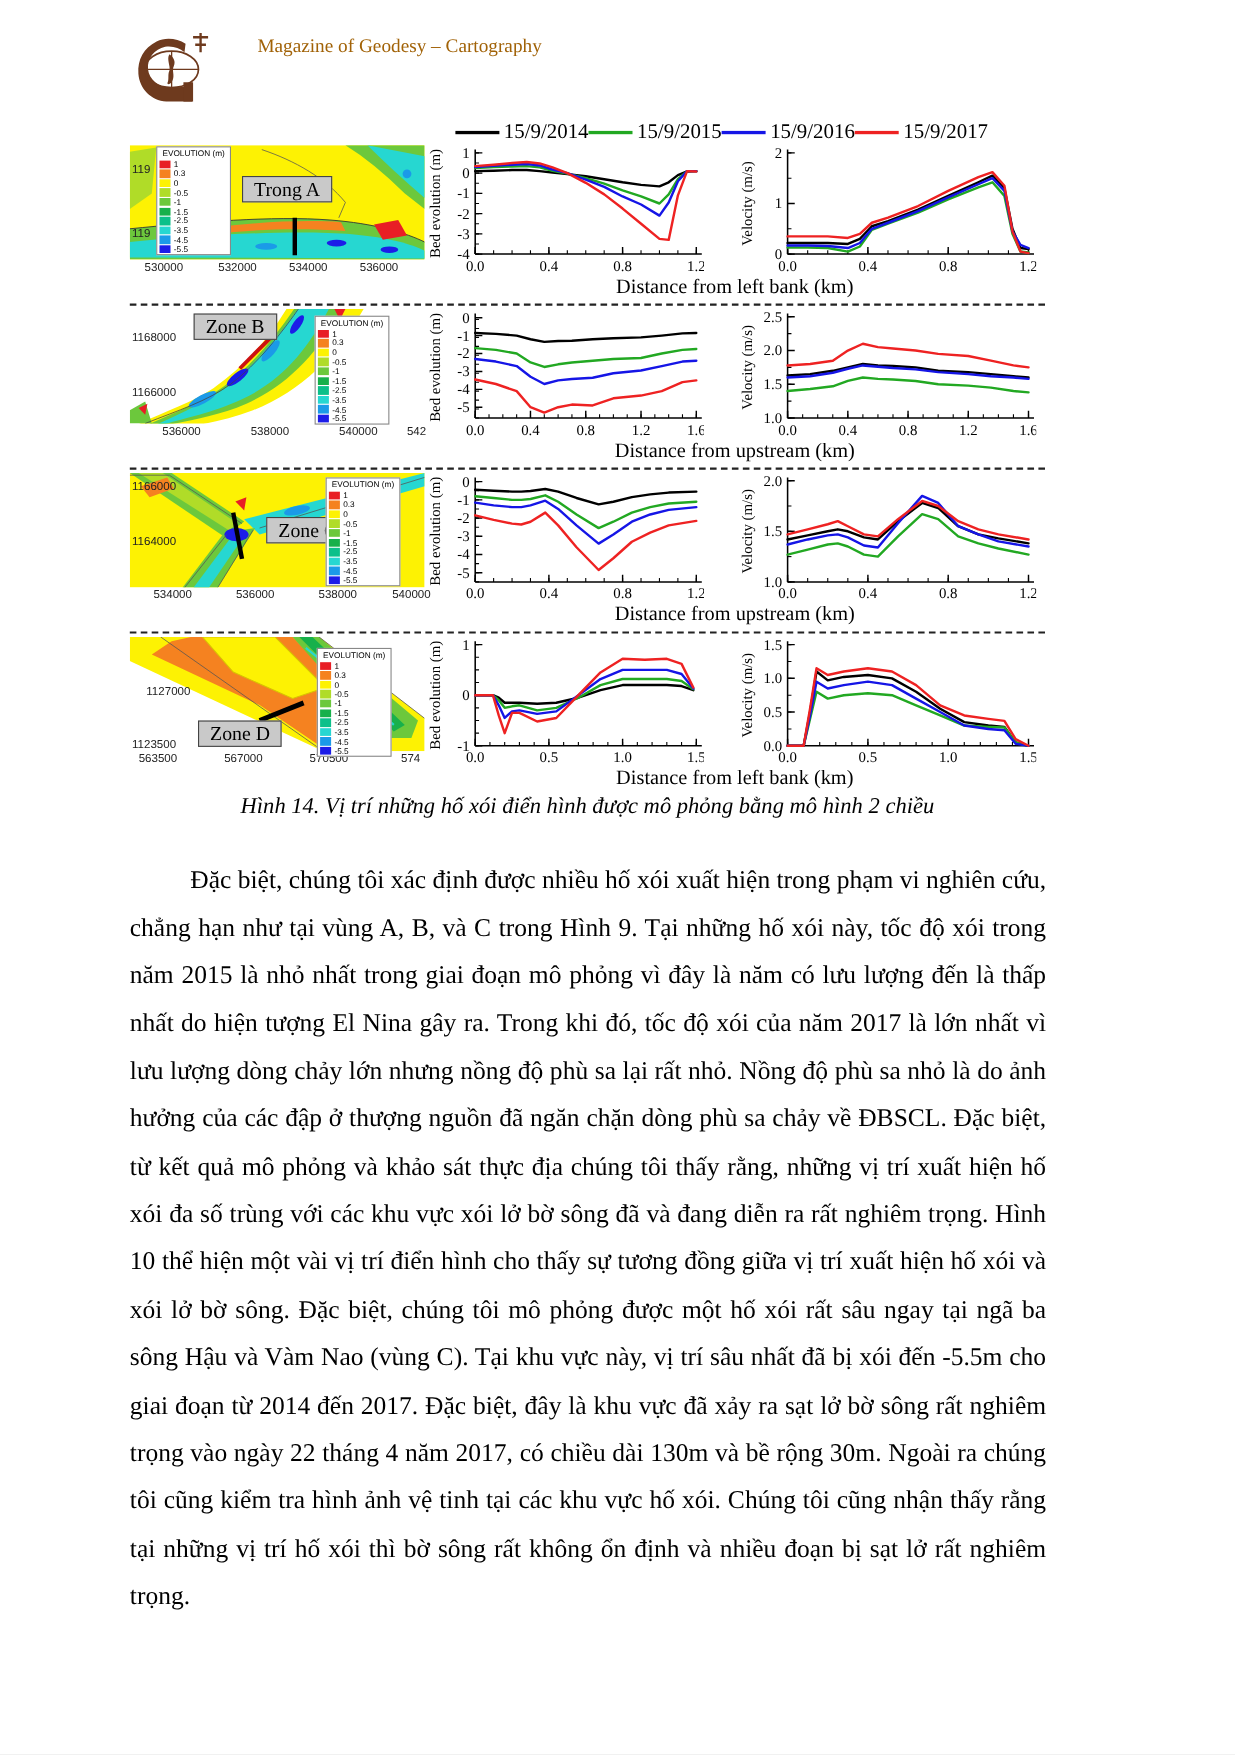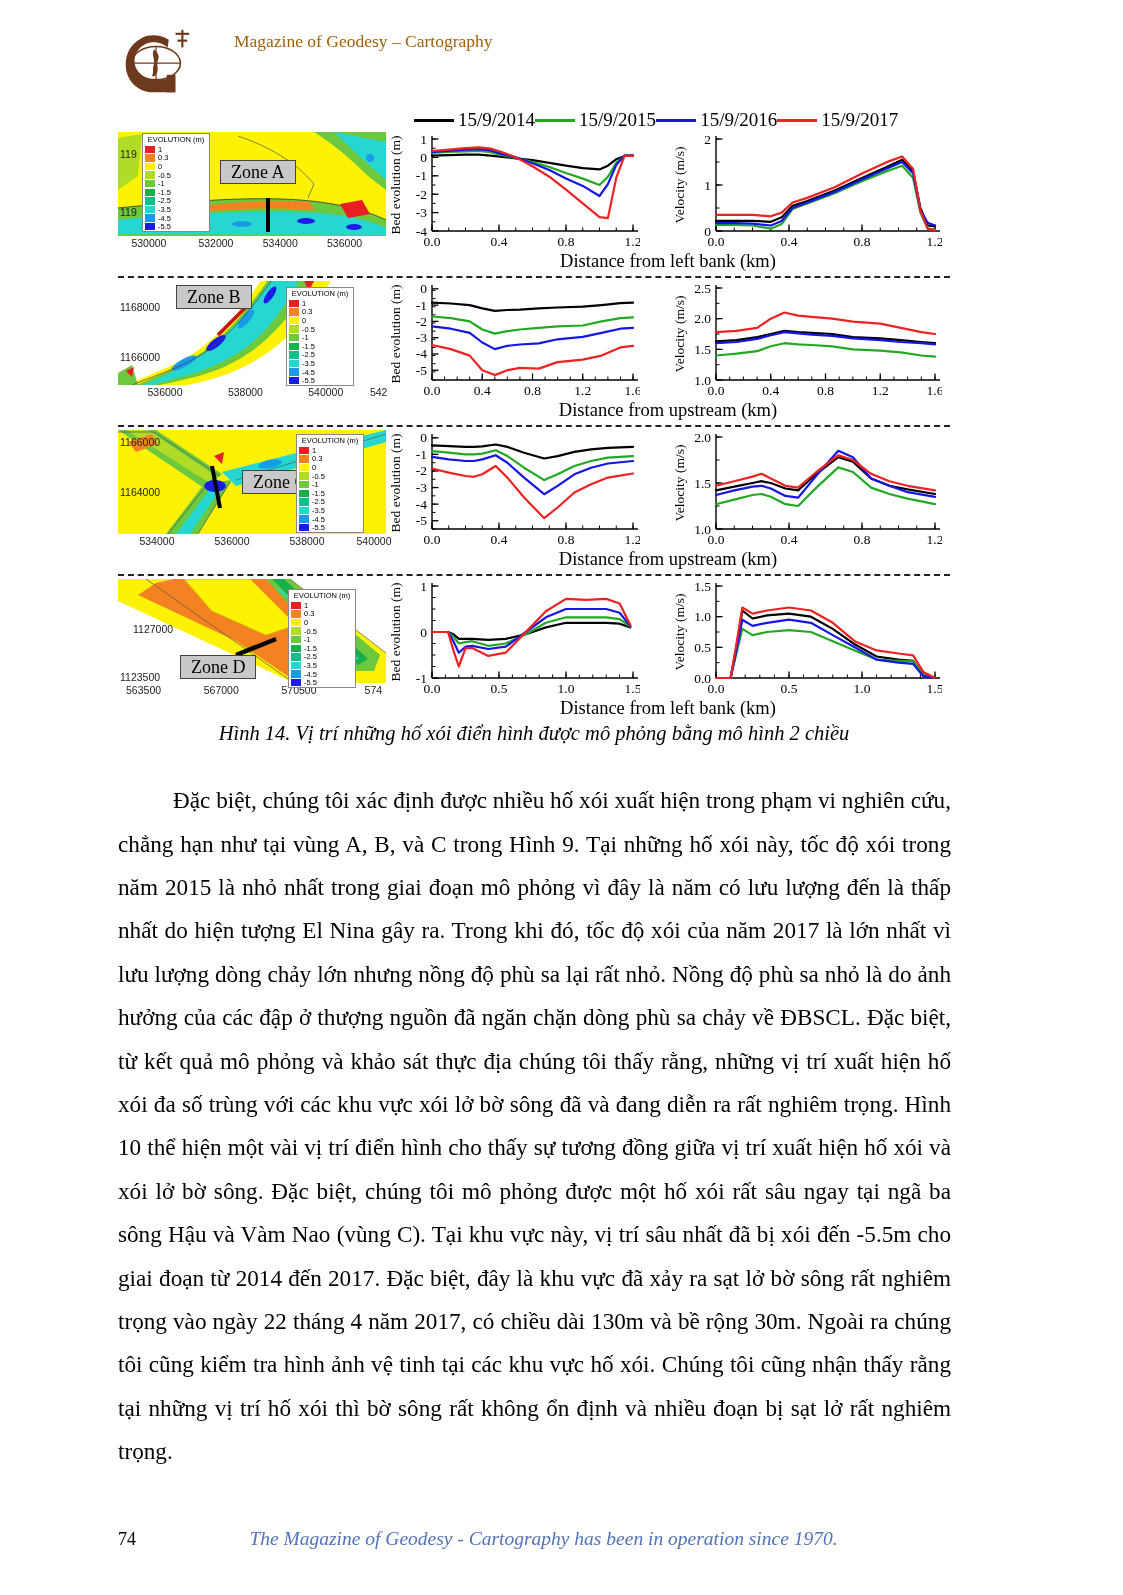--- a/index.html
+++ b/index.html
@@ -108,21 +108,21 @@
           <path d="M0,88 C70,81 152,77 202,81 C236,84 256,90 268,96 L268,103 L0,102 Z" fill="#26d7d1"></path>
           <ellipse cx="62" cy="95" rx="12" ry="3.5" fill="#1b9ae8"></ellipse>
           <ellipse cx="124" cy="92" rx="10" ry="3" fill="#1b9ae8"></ellipse>
           <ellipse cx="188" cy="89" rx="9" ry="3" fill="#1c1ce8"></ellipse>
           <ellipse cx="236" cy="95" rx="8" ry="3" fill="#1c1ce8"></ellipse>
           <path d="M40,80 C95,71 152,67 192,70 L196,78 C140,74 84,78 44,86 Z" fill="#f58220"></path>
           <polygon points="222,72 244,68 252,82 230,86" fill="#e81e25"></polygon>
           <path d="M120,4 C150,14 178,30 196,52 L190,66" fill="none" stroke="#555" stroke-width="0.7"></path>
           <line x1="150" y1="66" x2="150" y2="100" stroke="#000" stroke-width="4"></line>
         </svg>
-        <div class="zone-box" style="left:102px;top:28px;">Zone A</div>
+        <div class="zone-box" style="left:102px;top:28px;">Trong A</div>
         <div class="map-legend" style="left:24px;top:1px;">
             <div class="mlt">EVOLUTION (m)</div>
             <div class="mlrow">
               <span class="mlsw" style="background: rgb(232, 30, 37);"></span>
               <span class="mlv">1</span>
             </div>
             <div class="mlrow">
               <span class="mlsw" style="background: rgb(245, 130, 32);"></span>
               <span class="mlv">0.3</span>
             </div>
@@ -796,18 +796,14 @@
             </svg></div>
         <div class="row-xlabel">Distance from left bank (km)</div>
       </div>
     </div>
   </div>
 
   <div class="caption">Hình 14. Vị trí những hố xói điển hình được mô phỏng bằng mô hình 2 chiều</div>
 
   <p class="body-text">Đặc biệt, chúng tôi xác định được nhiều hố xói xuất hiện trong phạm vi nghiên cứu, chẳng hạn như tại vùng A, B, và C trong Hình 9. Tại những hố xói này, tốc độ xói trong năm 2015 là nhỏ nhất trong giai đoạn mô phỏng vì đây là năm có lưu lượng đến là thấp nhất do hiện tượng El Nina gây ra. Trong khi đó, tốc độ xói của năm 2017 là lớn nhất vì lưu lượng dòng chảy lớn nhưng nồng độ phù sa lại rất nhỏ. Nồng độ phù sa nhỏ là do ảnh hưởng của các đập ở thượng nguồn đã ngăn chặn dòng phù sa chảy về ĐBSCL. Đặc biệt, từ kết quả mô phỏng và khảo sát thực địa chúng tôi thấy rằng, những vị trí xuất hiện hố xói đa số trùng với các khu vực xói lở bờ sông đã và đang diễn ra rất nghiêm trọng. Hình 10 thể hiện một vài vị trí điển hình cho thấy sự tương đồng giữa vị trí xuất hiện hố xói và xói lở bờ sông. Đặc biệt, chúng tôi mô phỏng được một hố xói rất sâu ngay tại ngã ba sông Hậu và Vàm Nao (vùng C). Tại khu vực này, vị trí sâu nhất đã bị xói đến -5.5m cho giai đoạn từ 2014 đến 2017. Đặc biệt, đây là khu vực đã xảy ra sạt lở bờ sông rất nghiêm trọng vào ngày 22 tháng 4 năm 2017, có chiều dài 130m và bề rộng 30m. Ngoài ra chúng tôi cũng kiểm tra hình ảnh vệ tinh tại các khu vực hố xói. Chúng tôi cũng nhận thấy rằng tại những vị trí hố xói thì bờ sông rất không ổn định và nhiều đoạn bị sạt lở rất nghiêm trọng.</p>
 
-  <div class="pg-footer">
-    <span class="page-num">74</span>
-    <span class="footer-note">The Magazine of Geodesy - Cartography has been in operation since 1970.</span>
-  </div>
 
 </div>
 
 </body></html>

